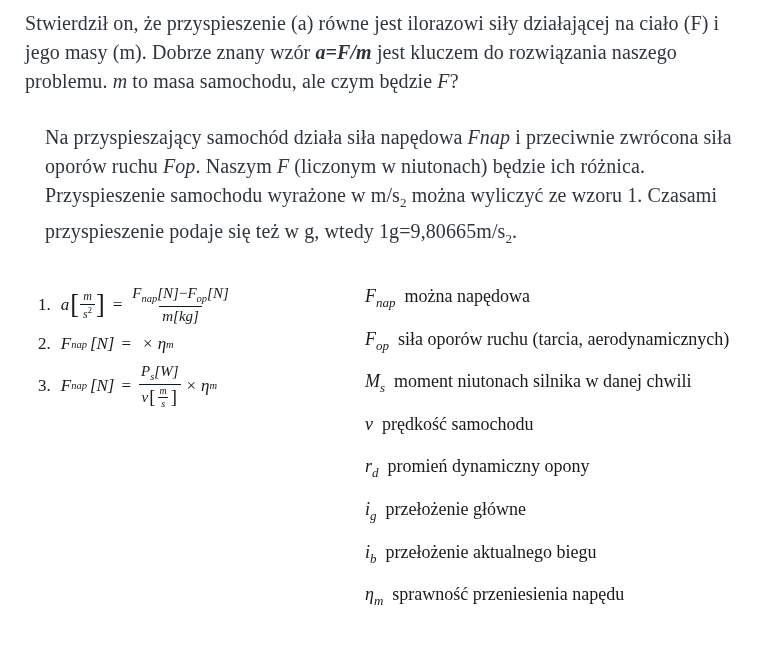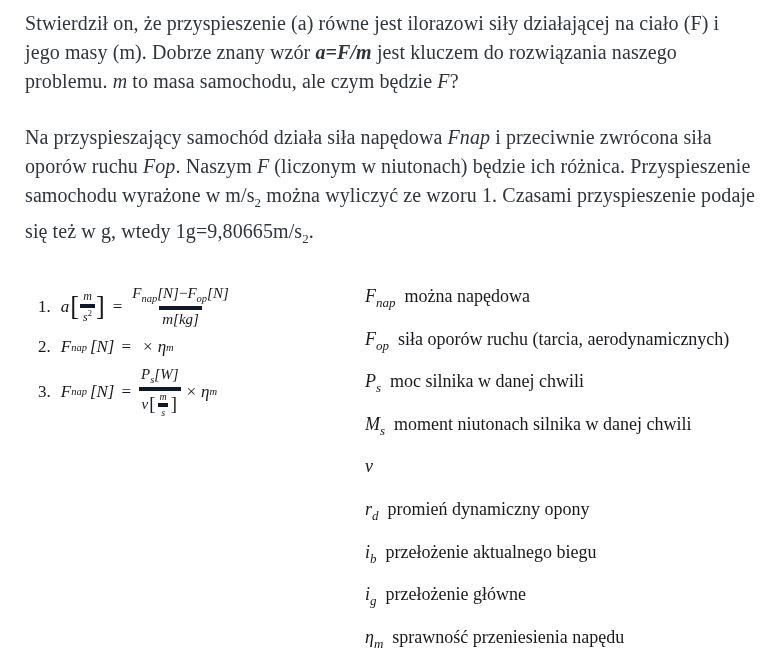--- a/index.html
+++ b/index.html
@@ -18,21 +18,21 @@
     font-family: "Liberation Serif", serif;
     color: #2f353b;
   }
   
   .para {
     font-size: 20px;
     line-height: 29px;
     margin: 0;
     letter-spacing: 0.1px;
   }
-  .para-2 { margin-top: 27px; }
+  .para-2 { margin-top: 27px; margin-left: 20px; }
   .bi { font-style: italic; font-weight: bold; }
   .it { font-style: italic; }
   .tsub { font-size: 13px; }
 
   
   .columns {
     display: flex;
     margin-top: 31px;
     color: #17191c;
   }
@@ -57,21 +57,21 @@
   .times{ margin: 0 5px; }
   .frac {
     display: inline-flex;
     flex-direction: column;
     align-items: center;
     text-align: center;
     line-height: 1.3;
     font-size: 15px;
   }
   .frac .num, .frac .den { padding: 0 3px; }
-  .frac .den { border-top: 4px solid #0f172a; }
+  .frac .den { border-top: 1px solid #0f172a; }
   .den-flex { display: inline-flex; align-items: center; }
   .msub { font-size: 10.5px; font-style: italic; }
   .unitfrac { font-size: 12px; line-height: 1.25; }
   .unitfrac sup { font-size: 8.5px; }
   .tinyfrac { font-size: 10px; line-height: 1.2; }
   .bigbr { font-size: 155%; line-height: 0.9; font-weight: 400; margin: 0 1px; }
   .smbr  { font-size: 125%; line-height: 0.9; margin: 0 1px; }
 
   
   .legend {
@@ -160,41 +160,38 @@
 
       <div class="legend-row">
         <span class="legend-sym"><span>F</span><sub class="lsub">nap</sub></span>
         <span class="legend-desc">można napędowa</span>
       </div>
       <div class="legend-row">
         <span class="legend-sym"><span>F</span><sub class="lsub">op</sub></span>
         <span class="legend-desc">siła oporów ruchu (tarcia, aerodynamicznych)</span>
       </div>
       <div class="legend-row">
-        <span class="legend-sym"><span>P</span><sub class="lsub">s</sub></span>
-        <span class="legend-desc">moc silnika w danej chwili</span>
-      </div>
-      <div class="legend-row">
         <span class="legend-sym"><span>M</span><sub class="lsub">s</sub></span>
         <span class="legend-desc">moment niutonach silnika w danej chwili</span>
       </div>
       <div class="legend-row">
         <span class="legend-sym"><span>v</span><sub class="lsub"></sub></span>
+        <span class="legend-desc">prędkość samochodu</span>
       </div>
       <div class="legend-row">
         <span class="legend-sym"><span>r</span><sub class="lsub">d</sub></span>
         <span class="legend-desc">promień dynamiczny opony</span>
       </div>
       <div class="legend-row">
+        <span class="legend-sym"><span>i</span><sub class="lsub">g</sub></span>
+        <span class="legend-desc">przełożenie główne</span>
+      </div>
+      <div class="legend-row">
         <span class="legend-sym"><span>i</span><sub class="lsub">b</sub></span>
         <span class="legend-desc">przełożenie aktualnego biegu</span>
-      </div>
-      <div class="legend-row">
-        <span class="legend-sym"><span>i</span><sub class="lsub">g</sub></span>
-        <span class="legend-desc">przełożenie główne</span>
       </div>
       <div class="legend-row">
         <span class="legend-sym"><span>η</span><sub class="lsub">m</sub></span>
         <span class="legend-desc">sprawność przeniesienia napędu</span>
       </div>
 
     </div>
   </div>
 </div>
 

